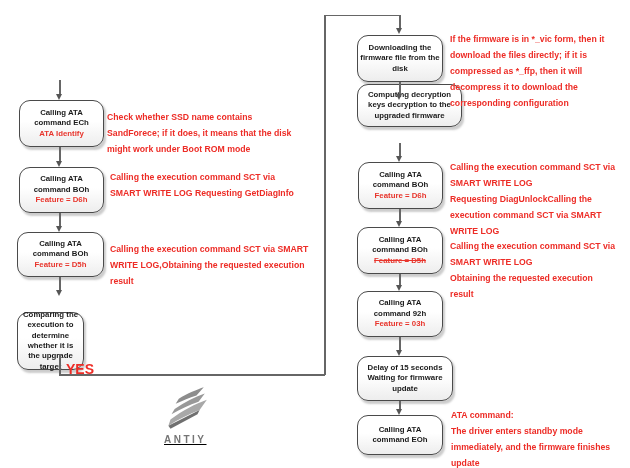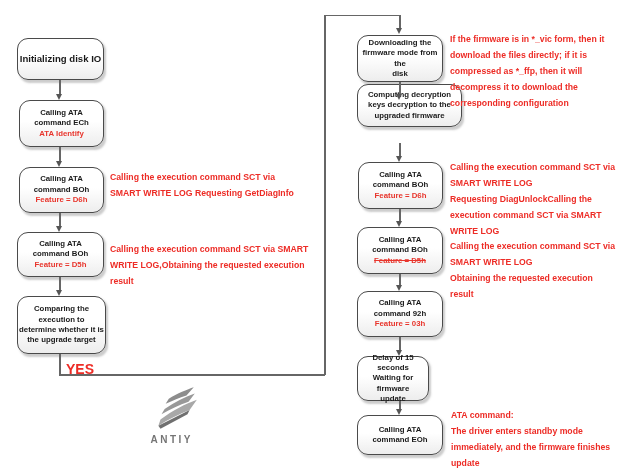--- a/index.html
+++ b/index.html
@@ -24,63 +24,60 @@
     line-height:16px;white-space:pre-line;
   }
   .vline{position:absolute;width:1.3px;background:#666;}
   .hline{position:absolute;height:1.3px;background:#666;}
   .ahead{
     position:absolute;width:0;height:0;
     border-left:3.6px solid transparent;border-right:3.6px solid transparent;
     border-top:6px solid #555;
   }
   .yes{position:absolute;color:#ed2c26;font-weight:bold;font-size:14px;}
-  .logo{position:absolute;left:148px;top:387px;width:72px;text-align:left;}
+  .logo{position:absolute;left:148px;top:387px;width:72px;text-align:center;text-decoration:underline;}
   .logo-text{
     margin-top:1px;color:#757575;font-weight:bold;font-size:10px;
     letter-spacing:2.5px;text-indent:2.5px;
   }
 </style>
 </head>
 <body>
 
 <div class="canvas">
 
-  <div class="node" style="left:17px;top:38px;width:87px;height:42px">
-    <span class="nt big">Initializing disk IO</span>
-  </div>
 
   <div class="node" style="left:19px;top:100px;width:85px;height:47px">
     <span class="nt">Calling ATA</span>
     <span class="nt">command ECh</span>
     <span class="nt red">ATA Identify</span>
   </div>
 
   <div class="node" style="left:19px;top:167px;width:85px;height:46px">
     <span class="nt">Calling ATA</span>
     <span class="nt">command BOh</span>
     <span class="nt red">Feature = D6h</span>
   </div>
 
   <div class="node" style="left:17px;top:232px;width:87px;height:45px">
     <span class="nt">Calling ATA</span>
     <span class="nt">command BOh</span>
     <span class="nt red">Feature = D5h</span>
   </div>
 
-  <div class="node" style="left:17px;top:296px;width:89px;height:58px">
+  <div class="node" style="left:17px;top:312px;width:67px;height:58px">
     <span class="nt">Comparing the</span>
     <span class="nt">execution to</span>
     <span class="nt">determine whether it is</span>
     <span class="nt">the upgrade target</span>
   </div>
 
   <div class="node" style="left:357px;top:35px;width:86px;height:47px">
     <span class="nt">Downloading the</span>
-    <span class="nt">firmware mode from the</span>
+    <span class="nt">firmware file from the</span>
     <span class="nt">disk</span>
   </div>
 
   <div class="node" style="left:357px;top:84px;width:105px;height:43px">
     <span class="nt">Computing decryption</span>
     <span class="nt">keys decryption to the</span>
     <span class="nt">upgraded firmware</span>
   </div>
 
   <div class="node" style="left:358px;top:162px;width:85px;height:47px">
@@ -94,21 +91,21 @@
     <span class="nt">command BOh</span>
     <span class="nt red strike">Feature = D5h</span>
   </div>
 
   <div class="node" style="left:357px;top:291px;width:86px;height:46px">
     <span class="nt">Calling ATA</span>
     <span class="nt">command 92h</span>
     <span class="nt red">Feature = 03h</span>
   </div>
 
-  <div class="node" style="left:357px;top:356px;width:72px;height:45px">
+  <div class="node" style="left:357px;top:356px;width:96px;height:45px">
     <span class="nt">Delay of 15 seconds</span>
     <span class="nt">Waiting for firmware</span>
     <span class="nt">update</span>
   </div>
 
   <div class="node" style="left:357px;top:415px;width:86px;height:40px">
     <span class="nt">Calling ATA</span>
     <span class="nt">command EOh</span>
   </div>
 
@@ -144,20 +141,23 @@
 
   <div class="vline" style="left:399.4px;top:274px;height:12px"></div>
   <div class="ahead" style="left:396.3px;top:285px"></div>
 
   <div class="vline" style="left:399.4px;top:337px;height:14px"></div>
   <div class="ahead" style="left:396.3px;top:350px"></div>
 
   <div class="vline" style="left:399.4px;top:401px;height:9px"></div>
   <div class="ahead" style="left:396.3px;top:409px"></div>
 
+  <div class="ann" style="left:107px;top:109px;width:225px">Check whether SSD name contains
+SandForece; if it does, it means that the disk
+might work under Boot ROM mode</div>
   <div class="ann" style="left:110px;top:169px;width:240px">Calling the execution command SCT via
 SMART WRITE LOG Requesting GetDiagInfo</div>
   <div class="ann" style="left:110px;top:241px;width:235px">Calling the execution command SCT via SMART
 WRITE LOG,Obtaining the requested execution
 result</div>
 
   <div class="ann" style="left:450px;top:31px;width:178px">If the firmware is in *_vic form, then it
 download the files directly; if it is
 compressed as *_ffp, then it will
 decompress it to download the

